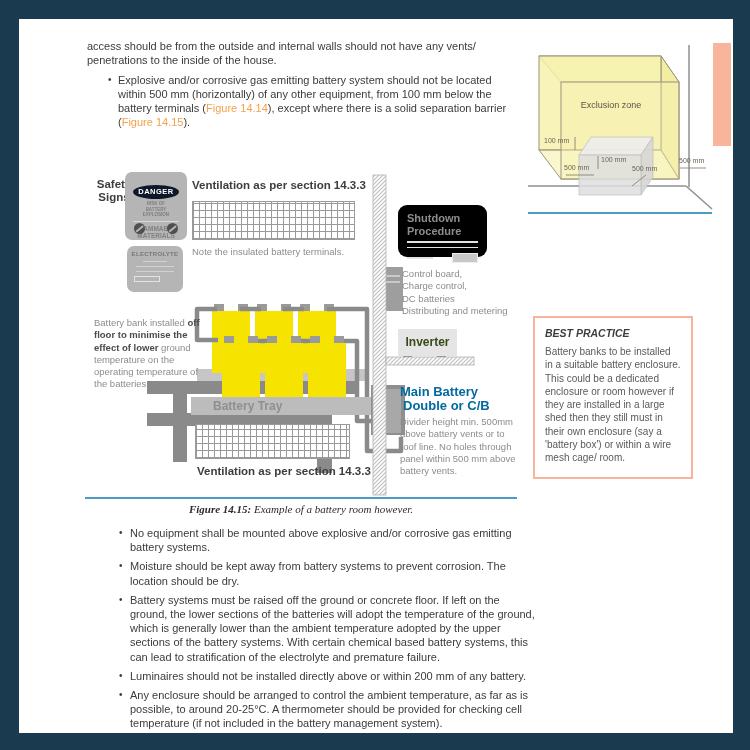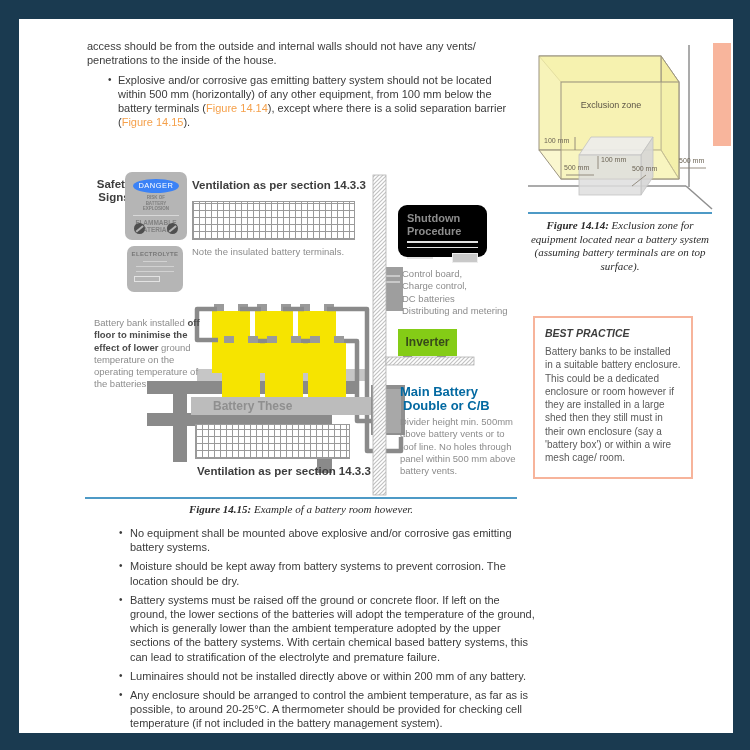--- a/index.html
+++ b/index.html
@@ -16,39 +16,39 @@
   .intro .bullet::before { content:"•"; position:absolute; left:21px; font-size:10px; }
   .figlink { color:#f5a04a; }
 
   
   .diagram { position:absolute; left:66px; top:150px; width:436px; height:330px; }
   .diagram .abs { position:absolute; }
   .dg-head { font-weight:bold; font-size:11.5px; color:#3d3d3d; }
   .dg-note { font-size:9.5px; line-height:12.3px; color:#8c8c8c; }
   .dg-note b { color:#4a4a4a; }
   .sign { background:#b5b5b5; border-radius:7px; text-align:center; }
-  .danger-oval { margin:7px auto 2px auto; width:46px; height:14px; background:#3b82f6; border-radius:50%; color:#fff; font-weight:normal; font-size:7.5px; line-height:14px; letter-spacing:.5px; }
+  .danger-oval { margin:13px auto 2px auto; width:46px; height:14px; background:#0f172a; border-radius:50%; color:#fff; font-weight:bold; font-size:7.5px; line-height:14px; letter-spacing:.5px; }
   .danger-sub { font-size:4.5px; line-height:5.5px; color:#7e7e7e; font-weight:bold; }
   .danger-div { width:46px; height:1px; background:#d8d8d8; margin:3px auto; }
   .danger-warn { font-size:6.5px; line-height:7.5px; font-weight:bold; color:#828282; width:48px; margin:0 auto; }
   .bolt { position:absolute; bottom:6px; width:11px; height:11px; border-radius:50%; background:#4f4f4f; }
   .bolt::after { content:""; position:absolute; left:1px; top:4.5px; width:9px; height:1.5px; background:#b5b5b5; transform:rotate(-40deg); }
   .elec-title { font-size:6px; font-weight:bold; color:#777; padding-top:5px; letter-spacing:.3px; }
   .elec-line { height:1.5px; background:#d2d2d2; margin:3.5px auto 0 auto; }
   .elec-rect { width:26px; height:6px; border:1px solid #e3e3e3; margin:4px 0 0 7px; }
   .vent { background:#fff; border:1px solid #9a9a9a;
           background-image:repeating-linear-gradient(0deg,#9a9a9a 0 1px,transparent 1px 7px),
                            repeating-linear-gradient(90deg,#9a9a9a 0 1px,transparent 1px 6px); }
   .shutdown { background:#000000; border-radius:9px; padding:7px 9px; }
   .shutdown .t { font-size:11px; line-height:12.5px; font-weight:bold; color:#8d8d8d; }
   .sh-line { height:1.5px; background:#e2e2e2; margin-top:4px; }
   .sh-row { display:flex; justify-content:space-between; align-items:center; margin-top:5px; }
   .sh-short { width:26px; height:1.5px; background:#e2e2e2; }
   .sh-box { width:26px; height:10px; background:#c9c9c9; border:1.5px solid #eee; }
-  .inverter { background:#84cc16; color:#374a1a; font-weight:bold; font-size:12px; text-align:center; line-height:27px; }
+  .inverter { background:#e5e5e5; color:#374a1a; font-weight:bold; font-size:12px; text-align:center; line-height:27px; }
   .tray-label { font-size:12px; font-weight:bold; color:#8f8f8f; }
   .fuse-head { font-weight:bold; font-size:13px; line-height:14px; color:#0369a1; }
 
   
   .rule { position:absolute; height:2px; background:#4e9ac6; }
   .caption { position:absolute; font-family:"Liberation Serif",serif; font-style:italic; color:#2b2b2b; text-align:center; }
   .caption b { font-weight:bold; }
 
   
   .fig14 { position:absolute; left:509px; top:19px; width:188px; height:172px; }
@@ -173,21 +173,21 @@
     <div class="abs dg-head" style="left:107px;top:10px;">Ventilation as per section 14.3.3</div>
     <div class="abs vent" style="left:107px;top:32px;width:163px;height:39px;"></div>
     <div class="abs dg-note" style="left:107px;top:77px;width:178px;">
       <div>Note the insulated battery terminals.</div>
     </div>
 
     <div class="abs dg-note" style="left:9px;top:148px;width:112px;">
       <span>Battery bank installed </span><b>off floor to minimise the effect of lower</b><span> ground temperature on the operating temperature of the batteries.</span>
     </div>
 
-    <div class="abs tray-label" style="left:128px;top:230px;">Battery These</div>
+    <div class="abs tray-label" style="left:128px;top:230px;">Battery Tray</div>
 
     <div class="abs vent" style="left:110px;top:255px;width:155px;height:35px;"></div>
     <div class="abs dg-head" style="left:112px;top:296px;">Ventilation as per section 14.3.3</div>
 
     <div class="abs shutdown" style="left:313px;top:36px;width:89px;height:52px;">
       <div class="t">Shutdown</div>
       <div class="t">Procedure</div>
       <div class="sh-line"></div>
         <div class="sh-line"></div>
       <div class="sh-row">
@@ -250,23 +250,20 @@
     </svg>
     <span class="zone">Exclusion zone</span>
     <span class="lbl" style="left:16px;top:99px;">100 mm</span>
     <span class="lbl" style="left:73px;top:118px;">100 mm</span>
     <span class="lbl" style="left:36px;top:126px;">500 mm</span>
     <span class="lbl" style="left:104px;top:127px;">500 mm</span>
     <span class="lbl" style="left:151px;top:119px;">500 mm</span>
   </div>
 
   <div class="rule" style="left:509px;top:193px;width:184px;"></div>
-  <div class="caption" style="left:506px;top:200px;width:190px;font-size:11px;line-height:13.5px;">
-    <b>Figure 14.14:</b><span> Exclusion zone for equipment located near a battery system (assuming battery terminals are on top surface).</span>
-  </div>
 
   <div class="bp">
     <h3>BEST PRACTICE</h3>
     <p>Battery banks to be installed in a suitable battery enclosure. This could be a dedicated enclosure or room however if they are installed in a large shed then they still must in their own enclosure (say a 'battery box') or within a wire mesh cage/ room.</p>
   </div>
 
   <ul class="blist">
     <li>No equipment shall be mounted above explosive and/or corrosive gas emitting battery systems.</li>
     <li>Moisture should be kept away from battery systems to prevent corrosion. The location should be dry.</li>
     <li>Battery systems must be raised off the ground or concrete floor. If left on the ground, the lower sections of the batteries will adopt the temperature of the ground, which is generally lower than the ambient temperature adopted by the upper sections of the battery systems. With certain chemical based battery systems, this can lead to stratification of the electrolyte and premature failure.</li>

